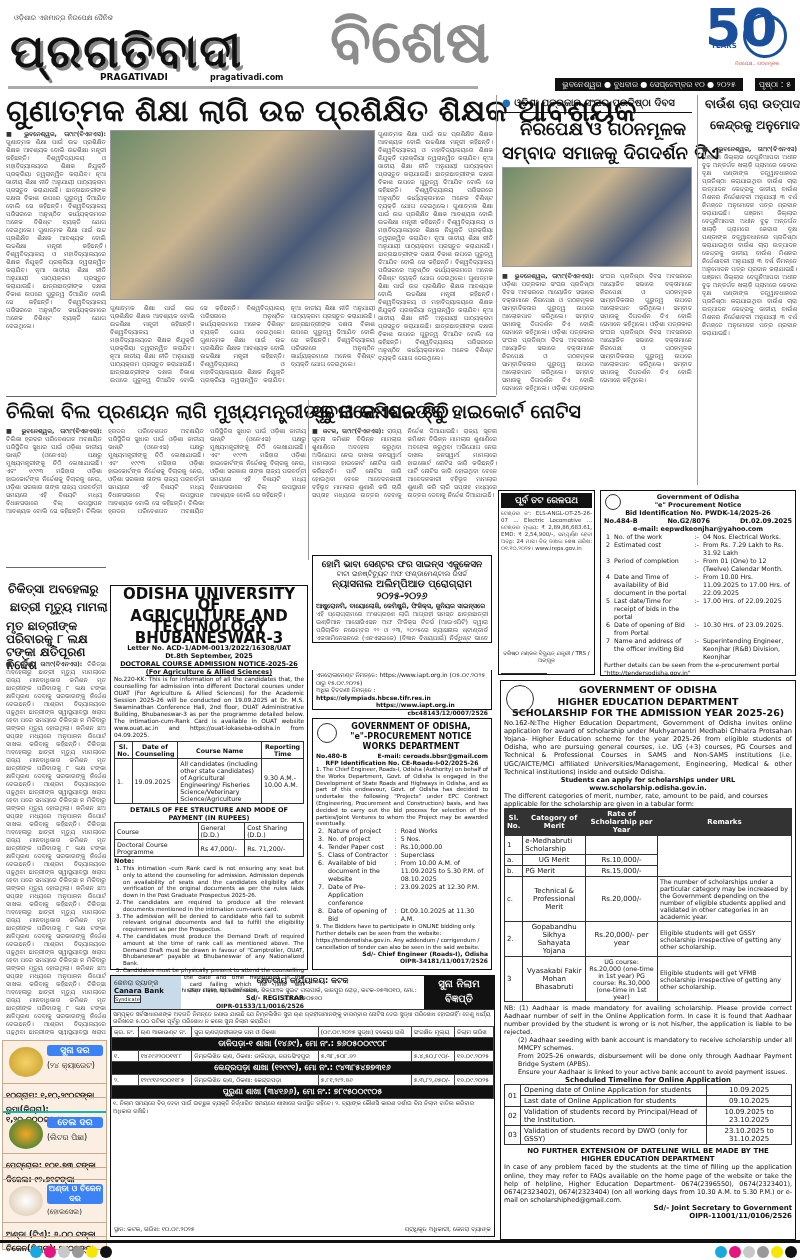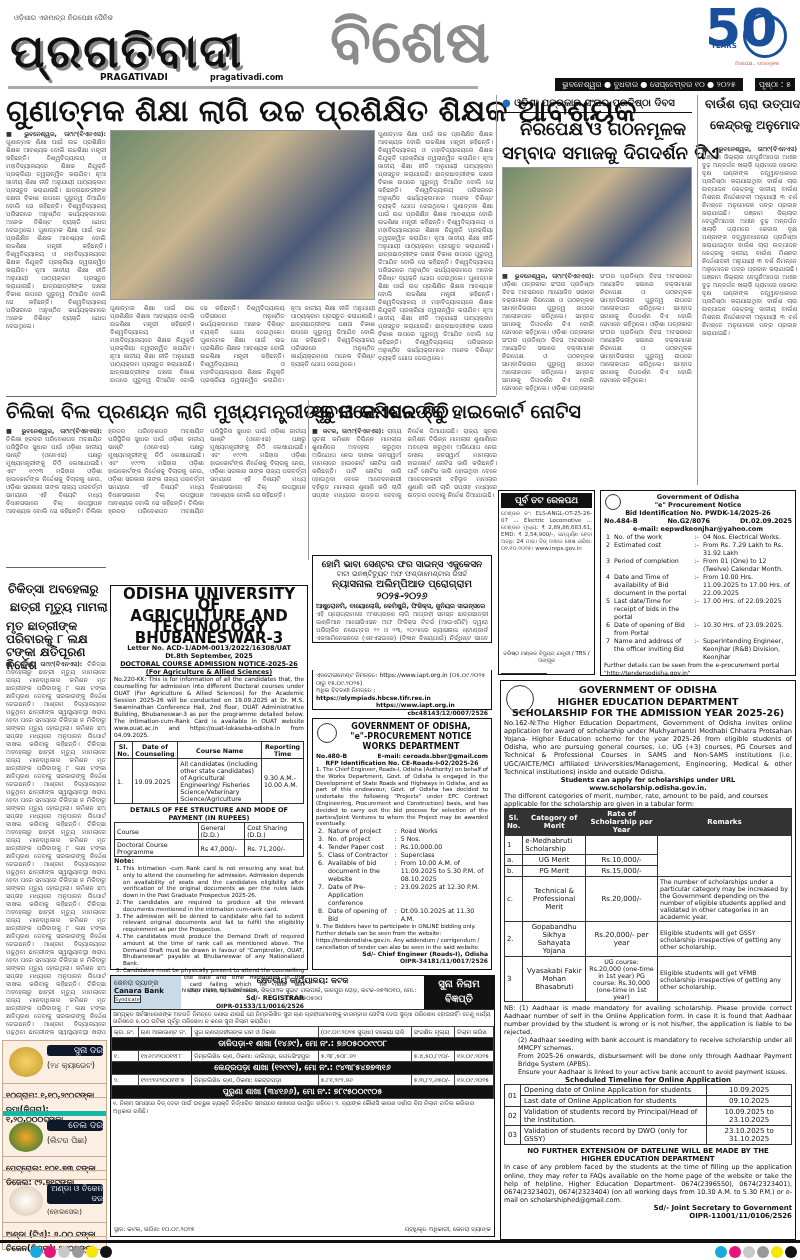--- a/index.html
+++ b/index.html
@@ -27,21 +27,21 @@
 .vline{width:1px;background:#999}
 .hline{height:1px;background:#999}
 table{border-collapse:collapse}
 .sch td,.sch th{border:1px solid #333;font-size:7px;padding:1px 2px;vertical-align:middle}
 .sch th{background:#333;color:#fff}
 .tl td{border:1px solid #333;font-size:7px;padding:1px 3px}
 .small{font-size:6.5px;line-height:8.2px}
 .kv td{font-size:6.3px;padding:0 2px;vertical-align:top;line-height:8px}
 .ouat td,.ouat th{border:1px solid #333;font-size:6.3px;padding:1px 2px}
 .rates{left:2px;top:1040px;width:105px;height:210px;background:#fbeee2;border:1px solid #c9a98c}
-.rate-head{background:#0f172a;color:#fff;font-size:9px;font-weight:normal;text-align:right;border-radius:3px}
+.rate-head{background:#3b82f6;color:#fff;font-size:9px;font-weight:bold;text-align:center;border-radius:3px}
 .rate-line{font-size:8px;font-weight:bold;padding:7px 3px;border-top:1px solid #c9a98c}
 .cmyk{top:1246px;height:12px;display:flex;gap:2px}
 .dot{width:12px;height:12px;border-radius:50%}
 .bank td{border:1px solid #444;font-size:6px;padding:1px 2px}
 .bank .bar{background:#111;color:#fff;font-weight:bold;text-align:center;font-size:8px}
 </style>
 </head>
 <body>
 
 <div class="abs masthead">
@@ -327,21 +327,21 @@
           <td></td>
           <td rowspan="3"></td>
         </tr>
     <tr>
           <td>a.</td>
           <td style="text-align:center">UG Merit</td>
           <td style="text-align:center">Rs.10,000/-</td>
         </tr>
     <tr>
           <td>b.</td>
-          <td style="text-align:center">PG Merit</td>
+          <td style="">PG Merit</td>
           <td style="text-align:center">Rs.15,000/-</td>
         </tr>
     <tr>
           <td>c.</td>
           <td style="text-align:center">Technical &amp; Professional Merit</td>
           <td style="text-align:center">Rs.20,000/-</td>
           <td style="font-size:6.3px">The number of scholarships under a particular category may be increased by the Government depending on the number of eligible students applied and validated in other categories in an academic year.</td>
         </tr>
     <tr>
           <td>2.</td>
@@ -459,21 +459,21 @@
 </div>
 
 <div class="abs rates">
   <div style="height:70px;position:relative">
     <div style="position:absolute;left:6px;top:6px;width:34px;height:30px;background:radial-gradient(#f5d36b,#c49a24);border-radius:50%"></div>
     <div class="rate-head" style="position:absolute;left:44px;top:4px;width:56px">ସୁନା ଦର</div>
     <div style="position:absolute;left:44px;top:20px;font-size:8px">(୨୪ କ୍ୟାରେଟ)</div>
     <div class="rate-line" style="position:absolute;top:42px;width:100%">୧୦ଗ୍ରାମ: ୧,୧୦,୨୯୦ଟଙ୍କା</div>
     <div class="rate-line" style="position:absolute;top:56px;width:100%">ରୁପା(କିଗ୍ରା): ୧,୨୦,୦୦୦ଟଙ୍କା</div>
   </div>
-  <div style="height:68px;position:relative;border-top:5px solid #14b8a6">
+  <div style="height:68px;position:relative;border-top:2px solid #14b8a6">
     <div style="position:absolute;left:6px;top:6px;width:34px;height:30px;background:radial-gradient(#f6a623,#1f7a3a);border-radius:50%"></div>
     <div class="rate-head" style="position:absolute;left:44px;top:4px;width:56px">ତେଲ ଦର</div>
     <div style="position:absolute;left:44px;top:20px;font-size:8px">(ଲିଟର ପିଛା)</div>
     <div class="rate-line" style="position:absolute;top:40px;width:100%">ପେଟ୍ରୋଲ: ୧୦୧.୭୩ ଟଙ୍କା</div>
     <div class="rate-line" style="position:absolute;top:54px;width:100%">ଡିଜେଲ: ୯୨.୭୧ଟଙ୍କା</div>
   </div>
   <div style="height:70px;position:relative;border-top:1px solid #c9a98c">
     <div style="position:absolute;left:6px;top:6px;width:34px;height:30px;background:radial-gradient(#ffffff,#d8c3a5);border-radius:50%"></div>
     <div class="rate-head" style="position:absolute;left:44px;top:4px;width:56px;font-size:8px">ଅଣ୍ଡା ଓ ଚିକେନ ଦର</div>
     <div style="position:absolute;left:44px;top:28px;font-size:7px">(ହୋଲସେଲ)</div>

